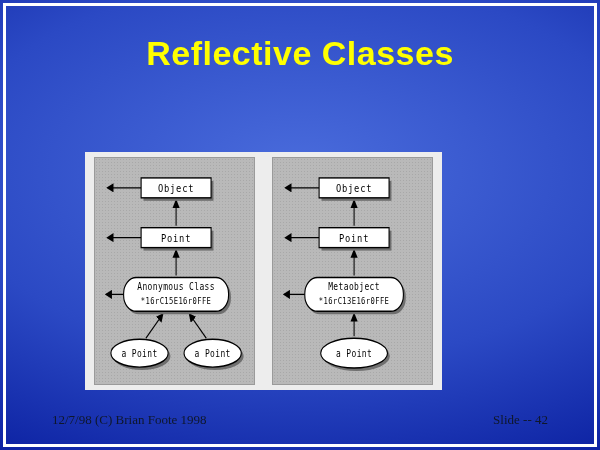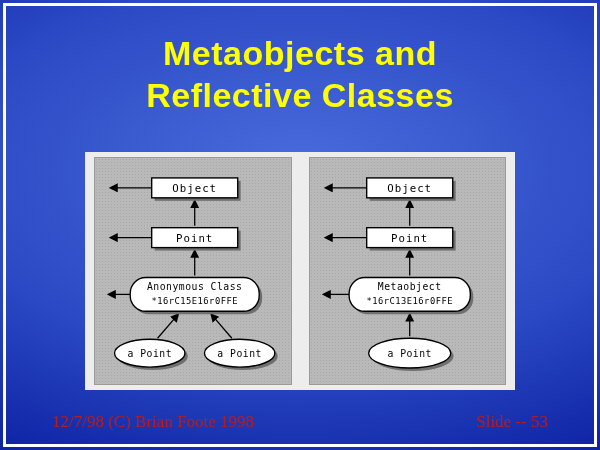--- a/index.html
+++ b/index.html
@@ -20,21 +20,21 @@
     position: absolute; top: 32px; left: 0; right: 0;
     text-align: center;
     color: #ffff00;
     font-weight: bold;
     font-size: 34px;
     line-height: 1.24;
     letter-spacing: 0.5px;
   }
   .figure {
     position: absolute; left: 85px; top: 152px;
-    width: 430px; height: 238px;
+    width: 357px; height: 238px;
     background: #ededed;
     box-sizing: border-box;
     padding: 5px 9px;
     display: flex; gap: 17px;
   }
   .panel {
     flex: 1;
     background-color: #b9b9b9;
     background-image: radial-gradient(#a8a8a8 0.8px, transparent 0.8px);
     background-size: 3px 3px;
@@ -48,33 +48,32 @@
     font-size: 11px;
     letter-spacing: 1px;
   }
   svg text.small { font-size: 9px; letter-spacing: 0.5px; }
   svg text.mid { font-size: 10px; letter-spacing: 0.5px; }
   .shape-main { fill: #ffffff; stroke: #000; stroke-width: 1.4; }
   .shape-shadow { fill: #6f6f6f; stroke: none; }
   .footer {
     position: absolute; left: 52px; right: 52px; top: 412px;
     display: flex; justify-content: space-between; align-items: baseline;
-    color: #b91c1c;
+    color: #0f172a;
     font-family: "Liberation Serif", serif;
-    font-size: 17px;
+    font-size: 13px;
   }
   .footer .center { font-style: italic; }
 </style>
 </head>
 <body>
 
 <div class="frame"></div>
 
 <div class="title">
-  <div>Metaobjects and</div>
   <div>Reflective Classes</div>
 </div>
 
 <div class="figure">
 
   <div class="panel">
     <svg viewBox="0 0 200 227" preserveAspectRatio="none">
       <defs>
         <marker id="ahL" viewBox="0 0 10 10" refX="8" refY="5" markerWidth="7" markerHeight="7" orient="auto">
           <path d="M0,0 L10,5 L0,10 z" fill="#000"></path>
@@ -161,14 +160,14 @@
         <ellipse class="shape-main" cx="102" cy="196" rx="42" ry="15"></ellipse>
         <text class="mid" x="102" y="200" text-anchor="middle">a Point</text>
       </g>
     </svg>
   </div>
 
 </div>
 
 <div class="footer">
   <span class="left">12/7/98 (C) Brian Foote 1998</span>
-  <span class="right">Slide -- 53</span>
+  <span class="right">Slide -- 42</span>
 </div>
 
 </body></html>

